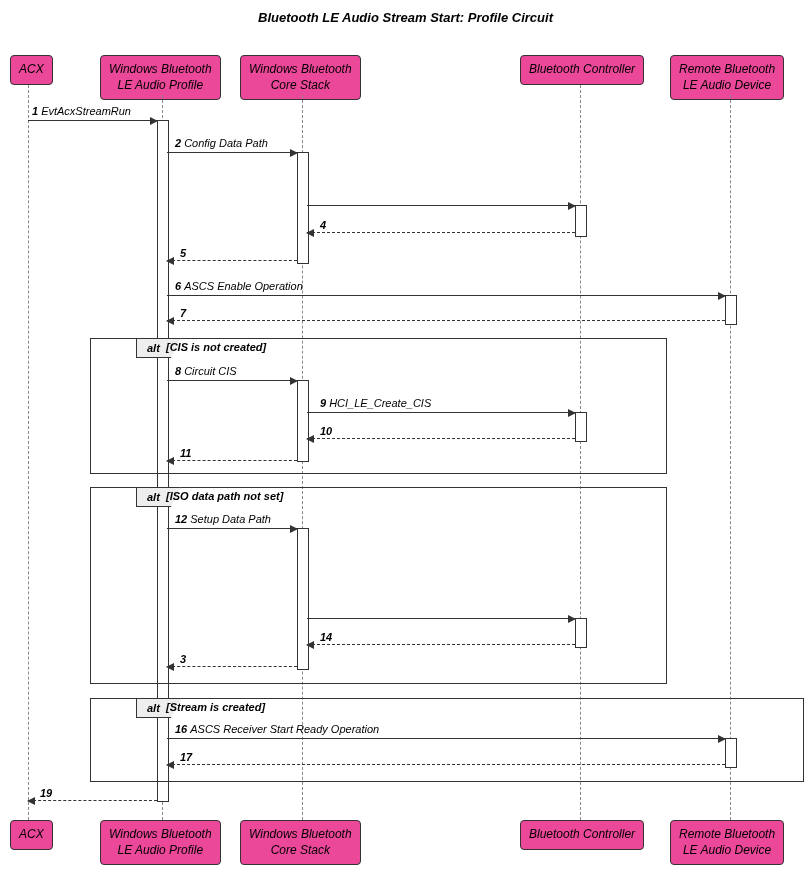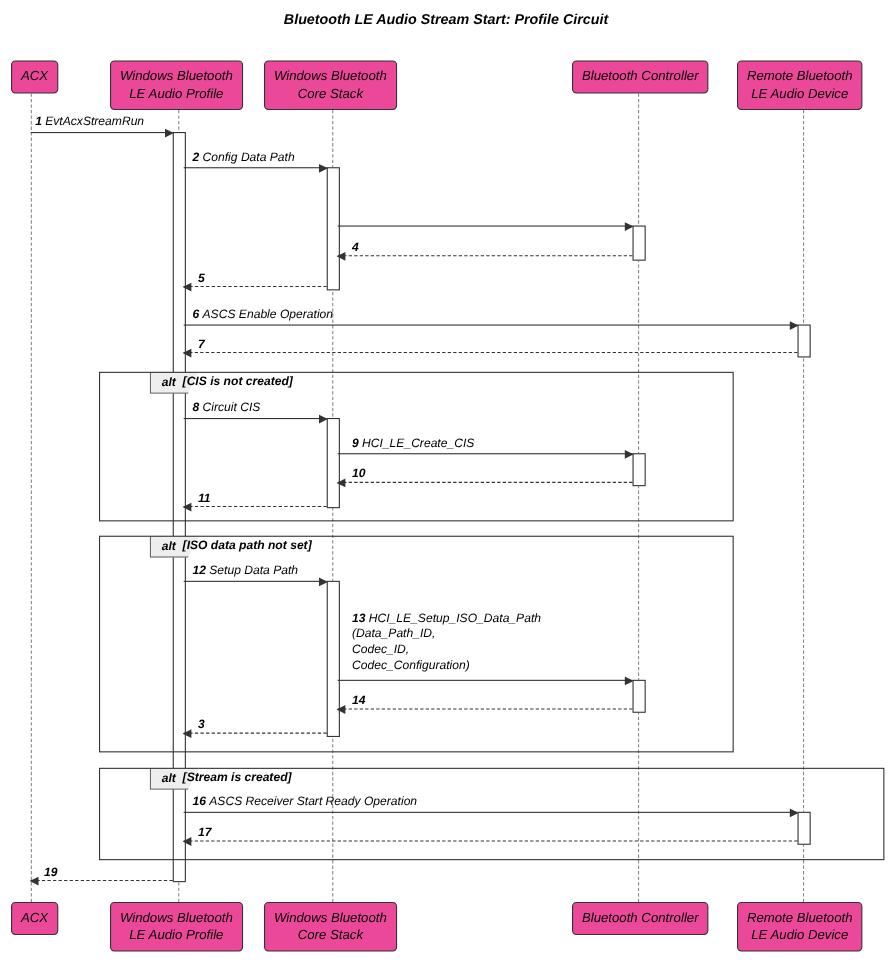--- a/index.html
+++ b/index.html
@@ -208,21 +208,20 @@
   </div>
 
   <div class="msg-arrow solid-line" style="left:167px;top:528px;width:130px">
       <div class="arrowhead arrow-right"></div>
     </div>
   <div class="msg" style="left:175px;top:512px"><span class="msg-num">12</span><span>Setup Data Path</span></div>
 
   <div class="msg-arrow solid-line" style="left:307px;top:618px;width:268px">
       <div class="arrowhead arrow-right"></div>
     </div>
-  <div class="msg" style="left:320px;top:555px"><span class="msg-num">13</span><span>HCI_LE_Setup_ISO_Data_Path<br>(Data_Path_ID,<br>Codec_ID,<br>Codec_Configuration)</span></div>
 
   <div class="msg-arrow dashed-line" style="left:307px;top:644px;width:268px">
       <div class="arrowhead arrow-left"></div>
     </div>
   <div class="msg" style="left:320px;top:630px"><span class="msg-num">14</span></div>
 
   <div class="msg-arrow dashed-line" style="left:167px;top:666px;width:130px">
       <div class="arrowhead arrow-left"></div>
     </div>
   <div class="msg" style="left:180px;top:652px"><span class="msg-num">3</span></div>

